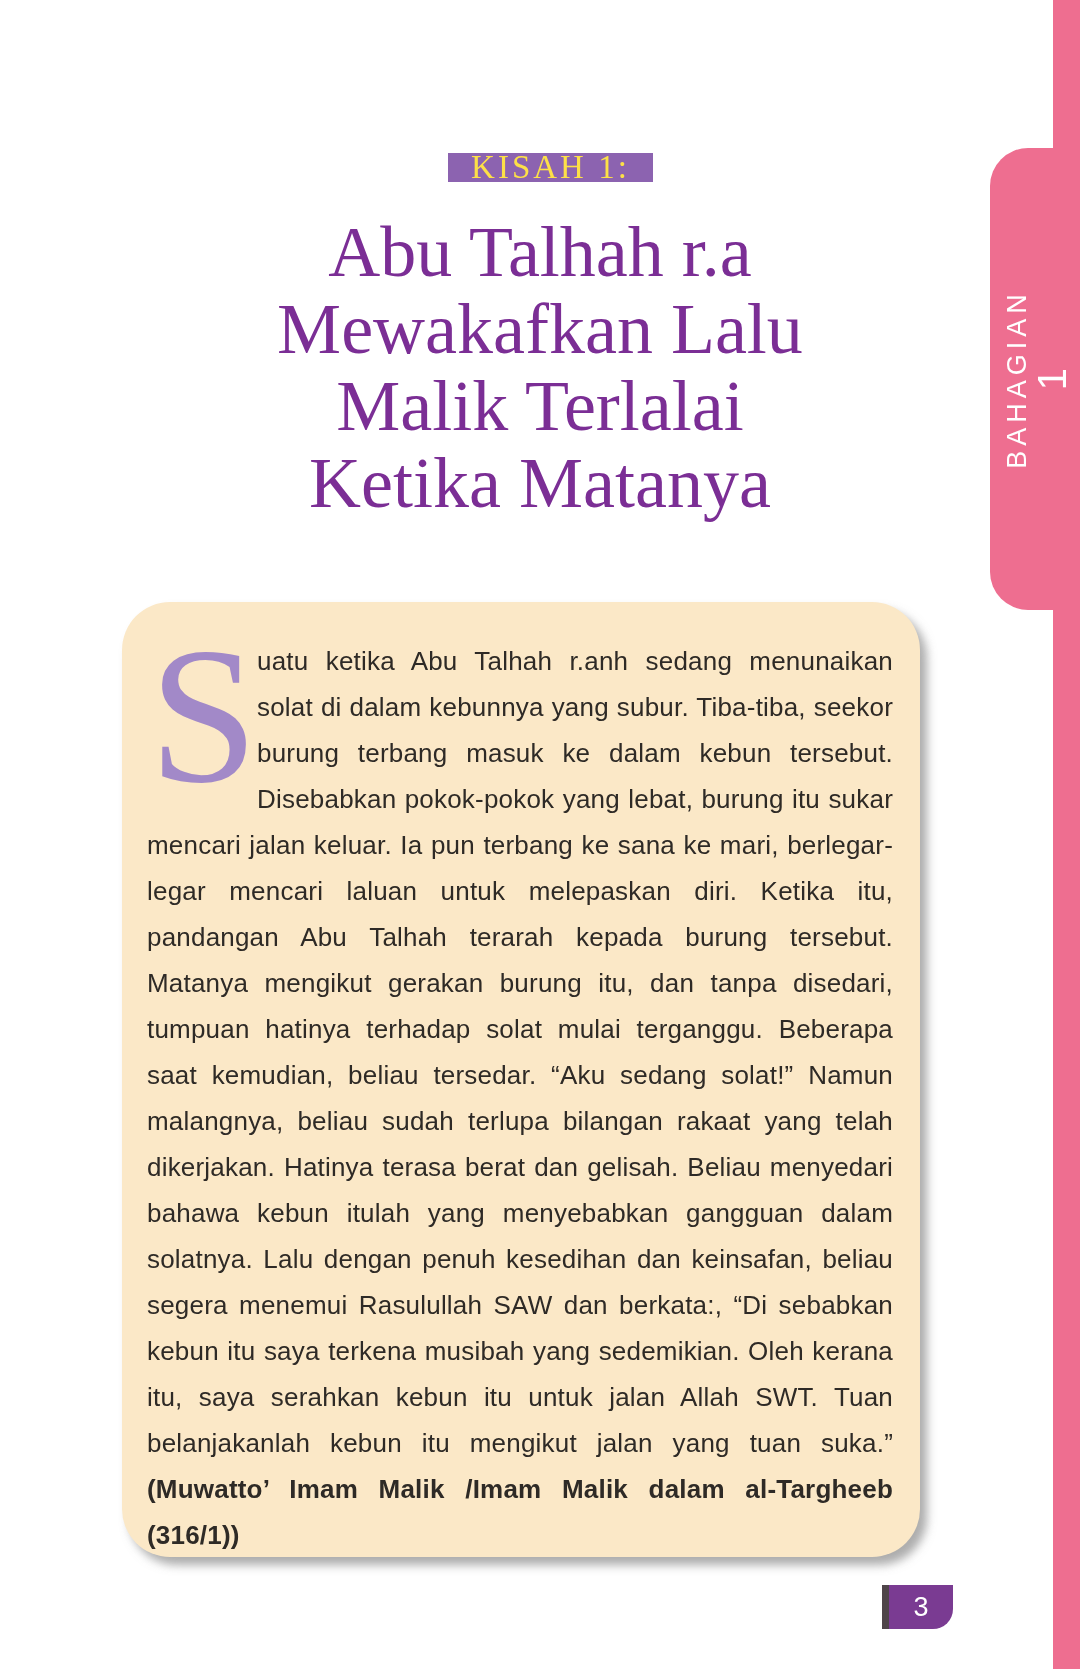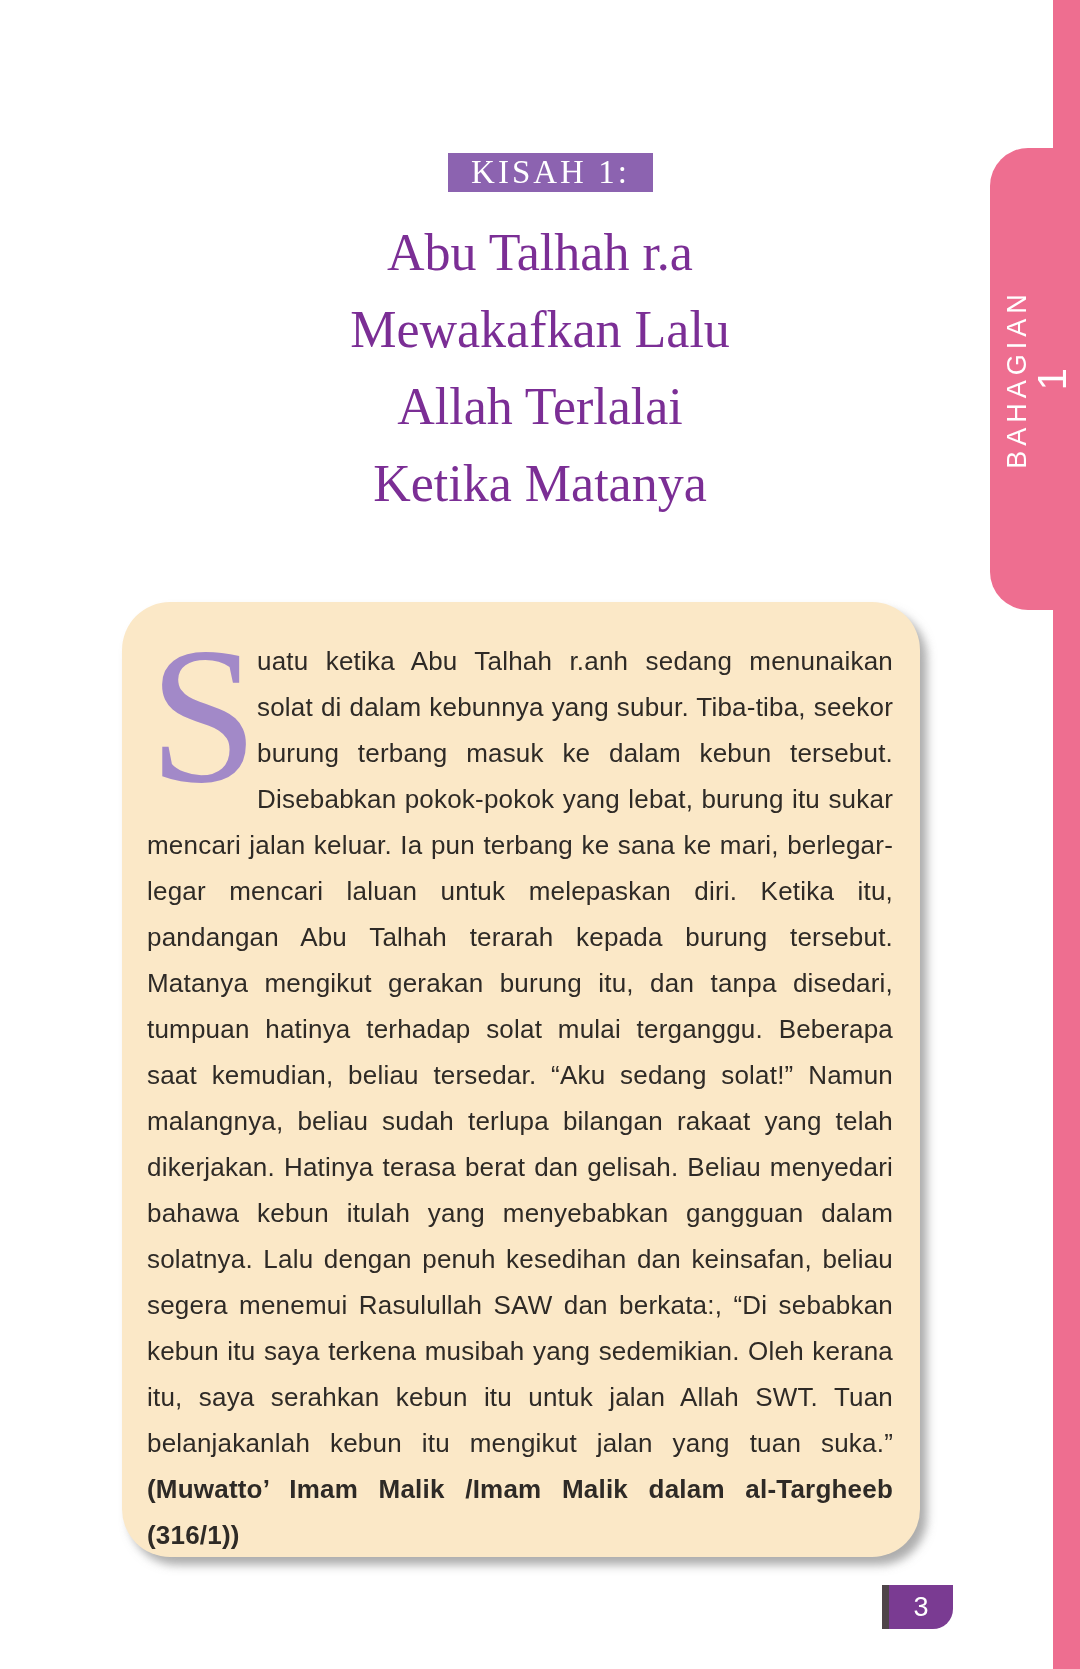--- a/index.html
+++ b/index.html
@@ -15,42 +15,42 @@
     overflow: hidden;
     font-family: "Liberation Sans", sans-serif;
   }
 
   
   .kisah-badge {
     position: absolute;
     left: 448px;
     top: 153px;
     width: 205px;
-    height: 39px;
+    height: 29px;
     background: #8c63b0;
-    color: #ffffff;
+    color: #fde047;
     font-family: "Liberation Serif", serif;
     font-size: 33px;
     letter-spacing: 3px;
     display: flex;
     align-items: center;
     justify-content: center;
   }
 
   
   .story-title {
     position: absolute;
     left: 100px;
     top: 214px;
     width: 880px;
     text-align: center;
     color: #7b2e95;
     font-family: "Liberation Serif", serif;
     font-weight: 400;
-    font-size: 52px;
+    font-size: 72px;
     line-height: 77px;
   }
 
   
   .right-edge-strip {
     position: absolute;
     right: 0;
     top: 0;
     width: 27px;
     height: 1669px;
@@ -140,21 +140,21 @@
 </head>
 <body>
 
 <div class="page">
 
   <div class="kisah-badge">KISAH 1:</div>
 
   <div class="story-title">
     <div>Abu Talhah r.a</div>
     <div>Mewakafkan Lalu</div>
-    <div>Allah Terlalai</div>
+    <div>Malik Terlalai</div>
     <div>Ketika Matanya</div>
   </div>
 
   <div class="right-edge-strip"></div>
 
   <div class="section-tab">
     <div class="tab-text">
       <div class="tab-label">BAHAGIAN</div>
       <div class="tab-number">1</div>
     </div>

